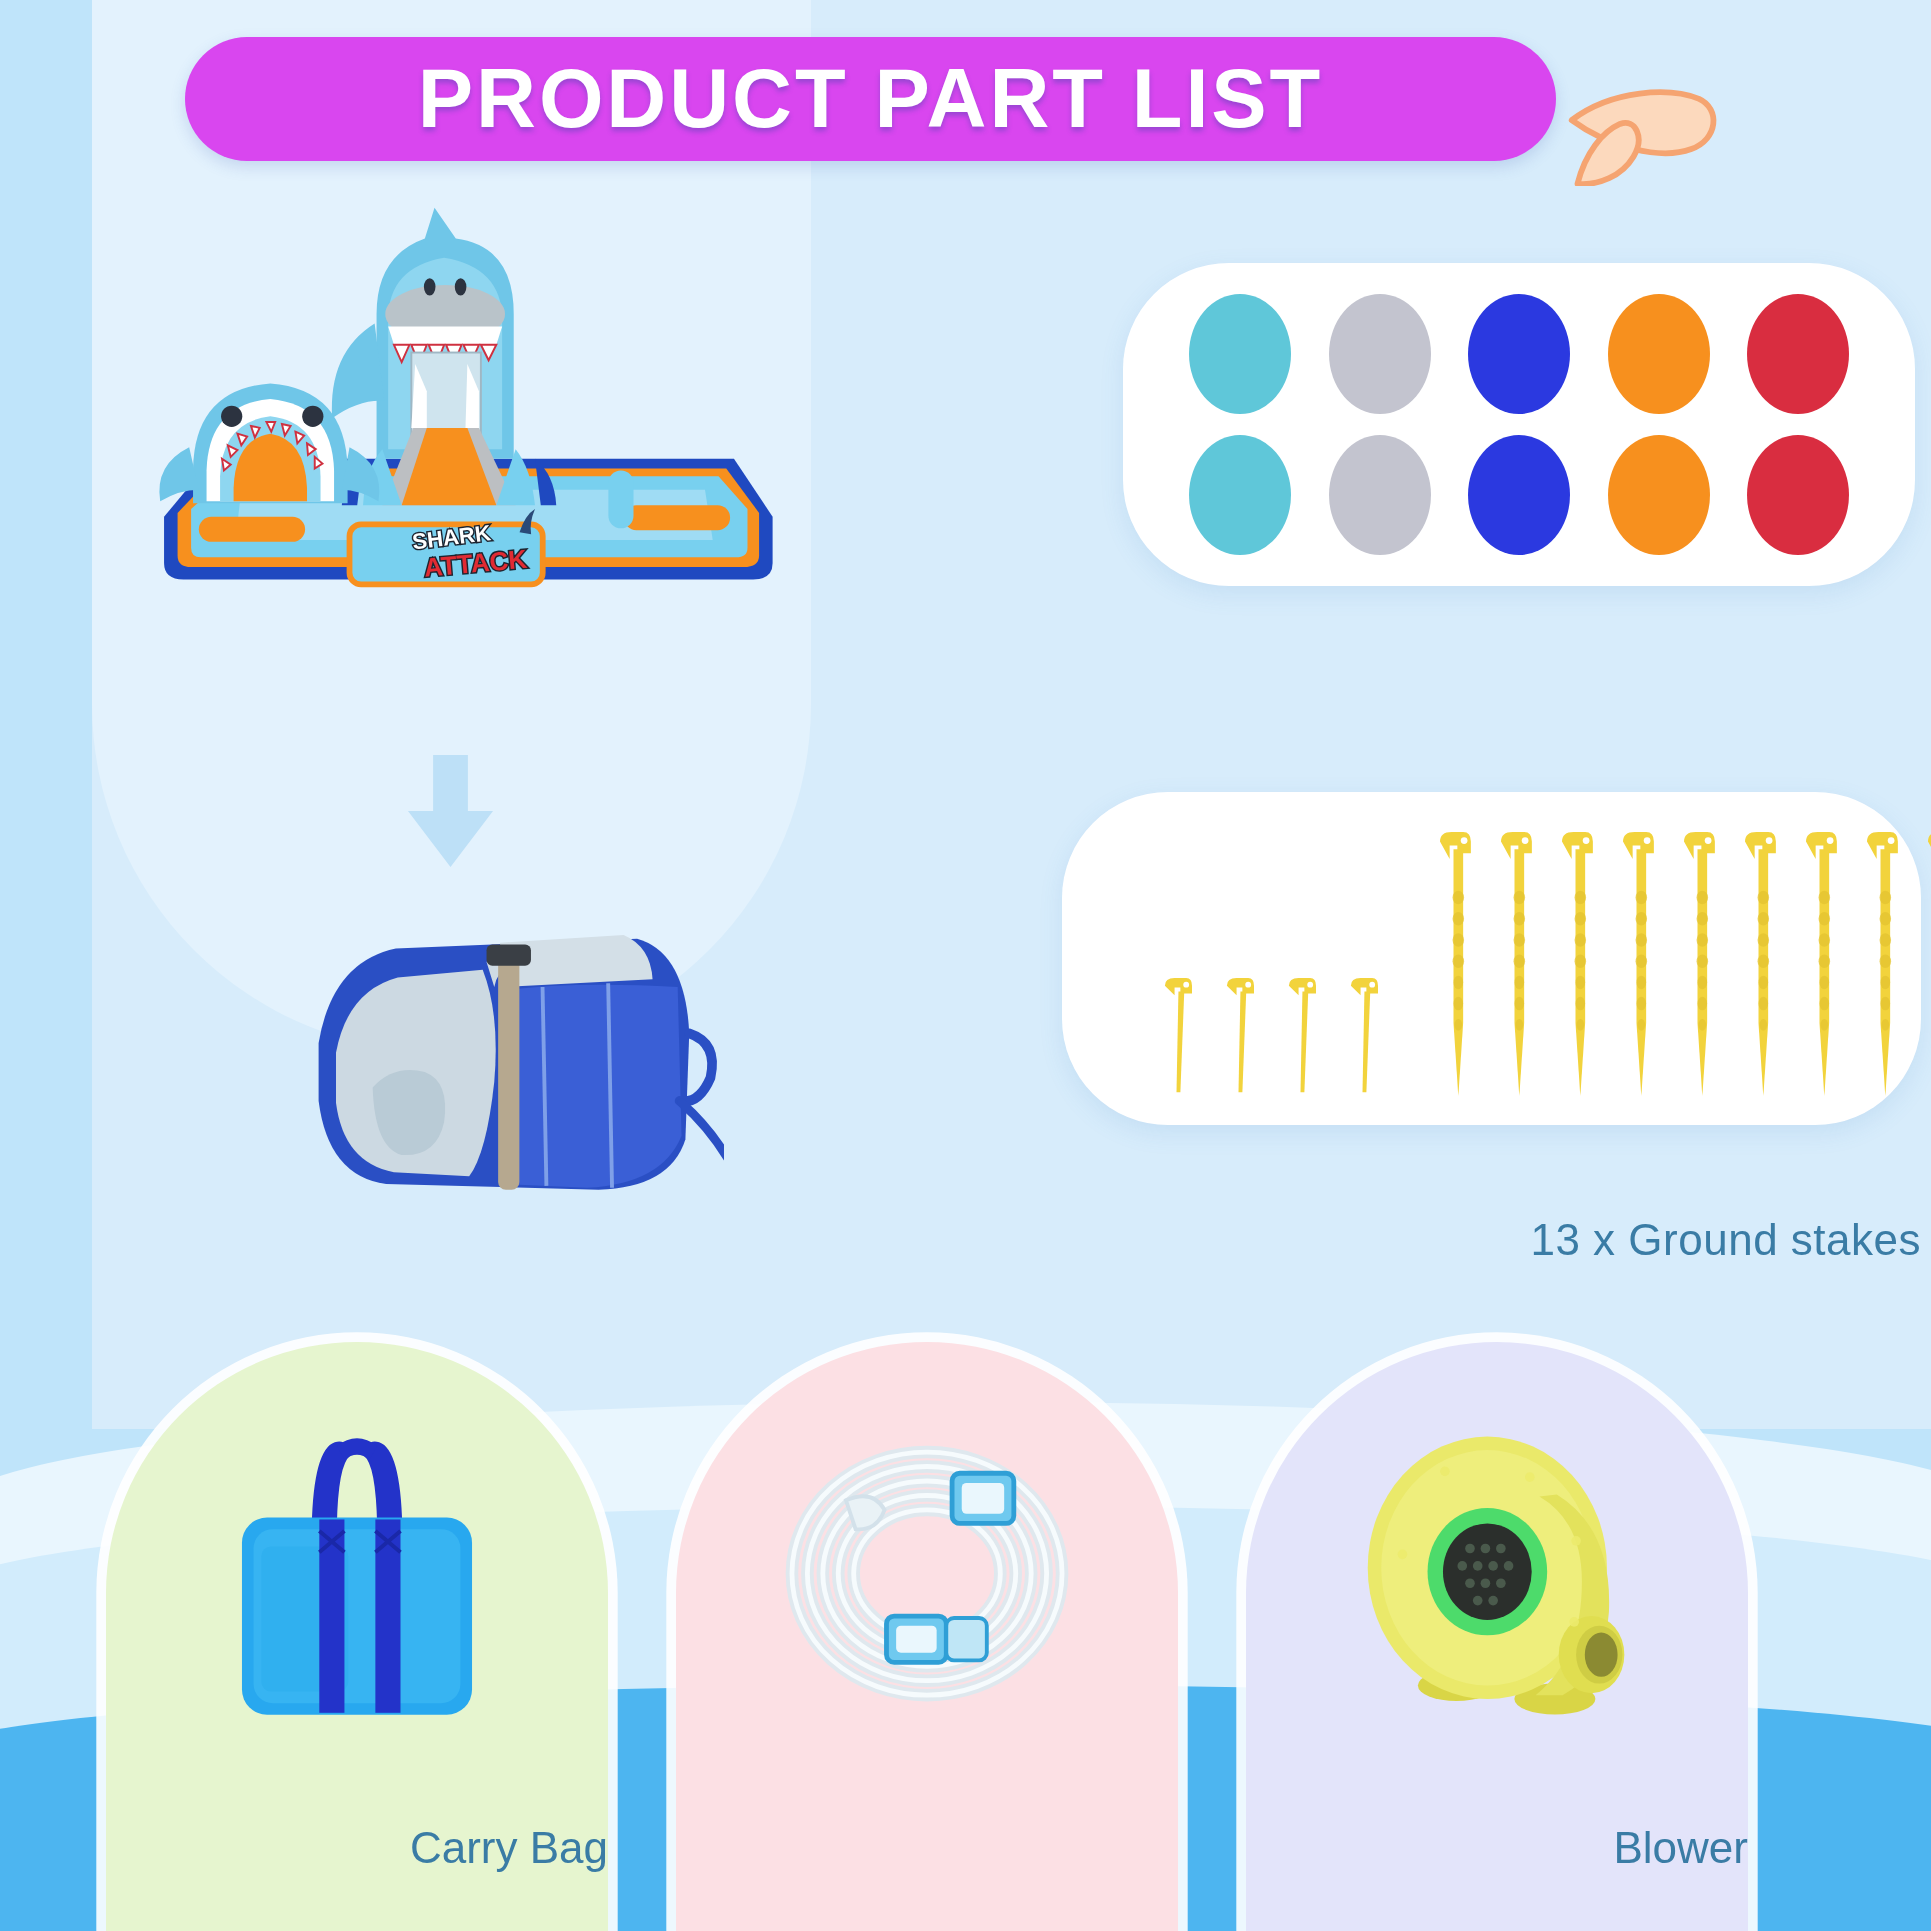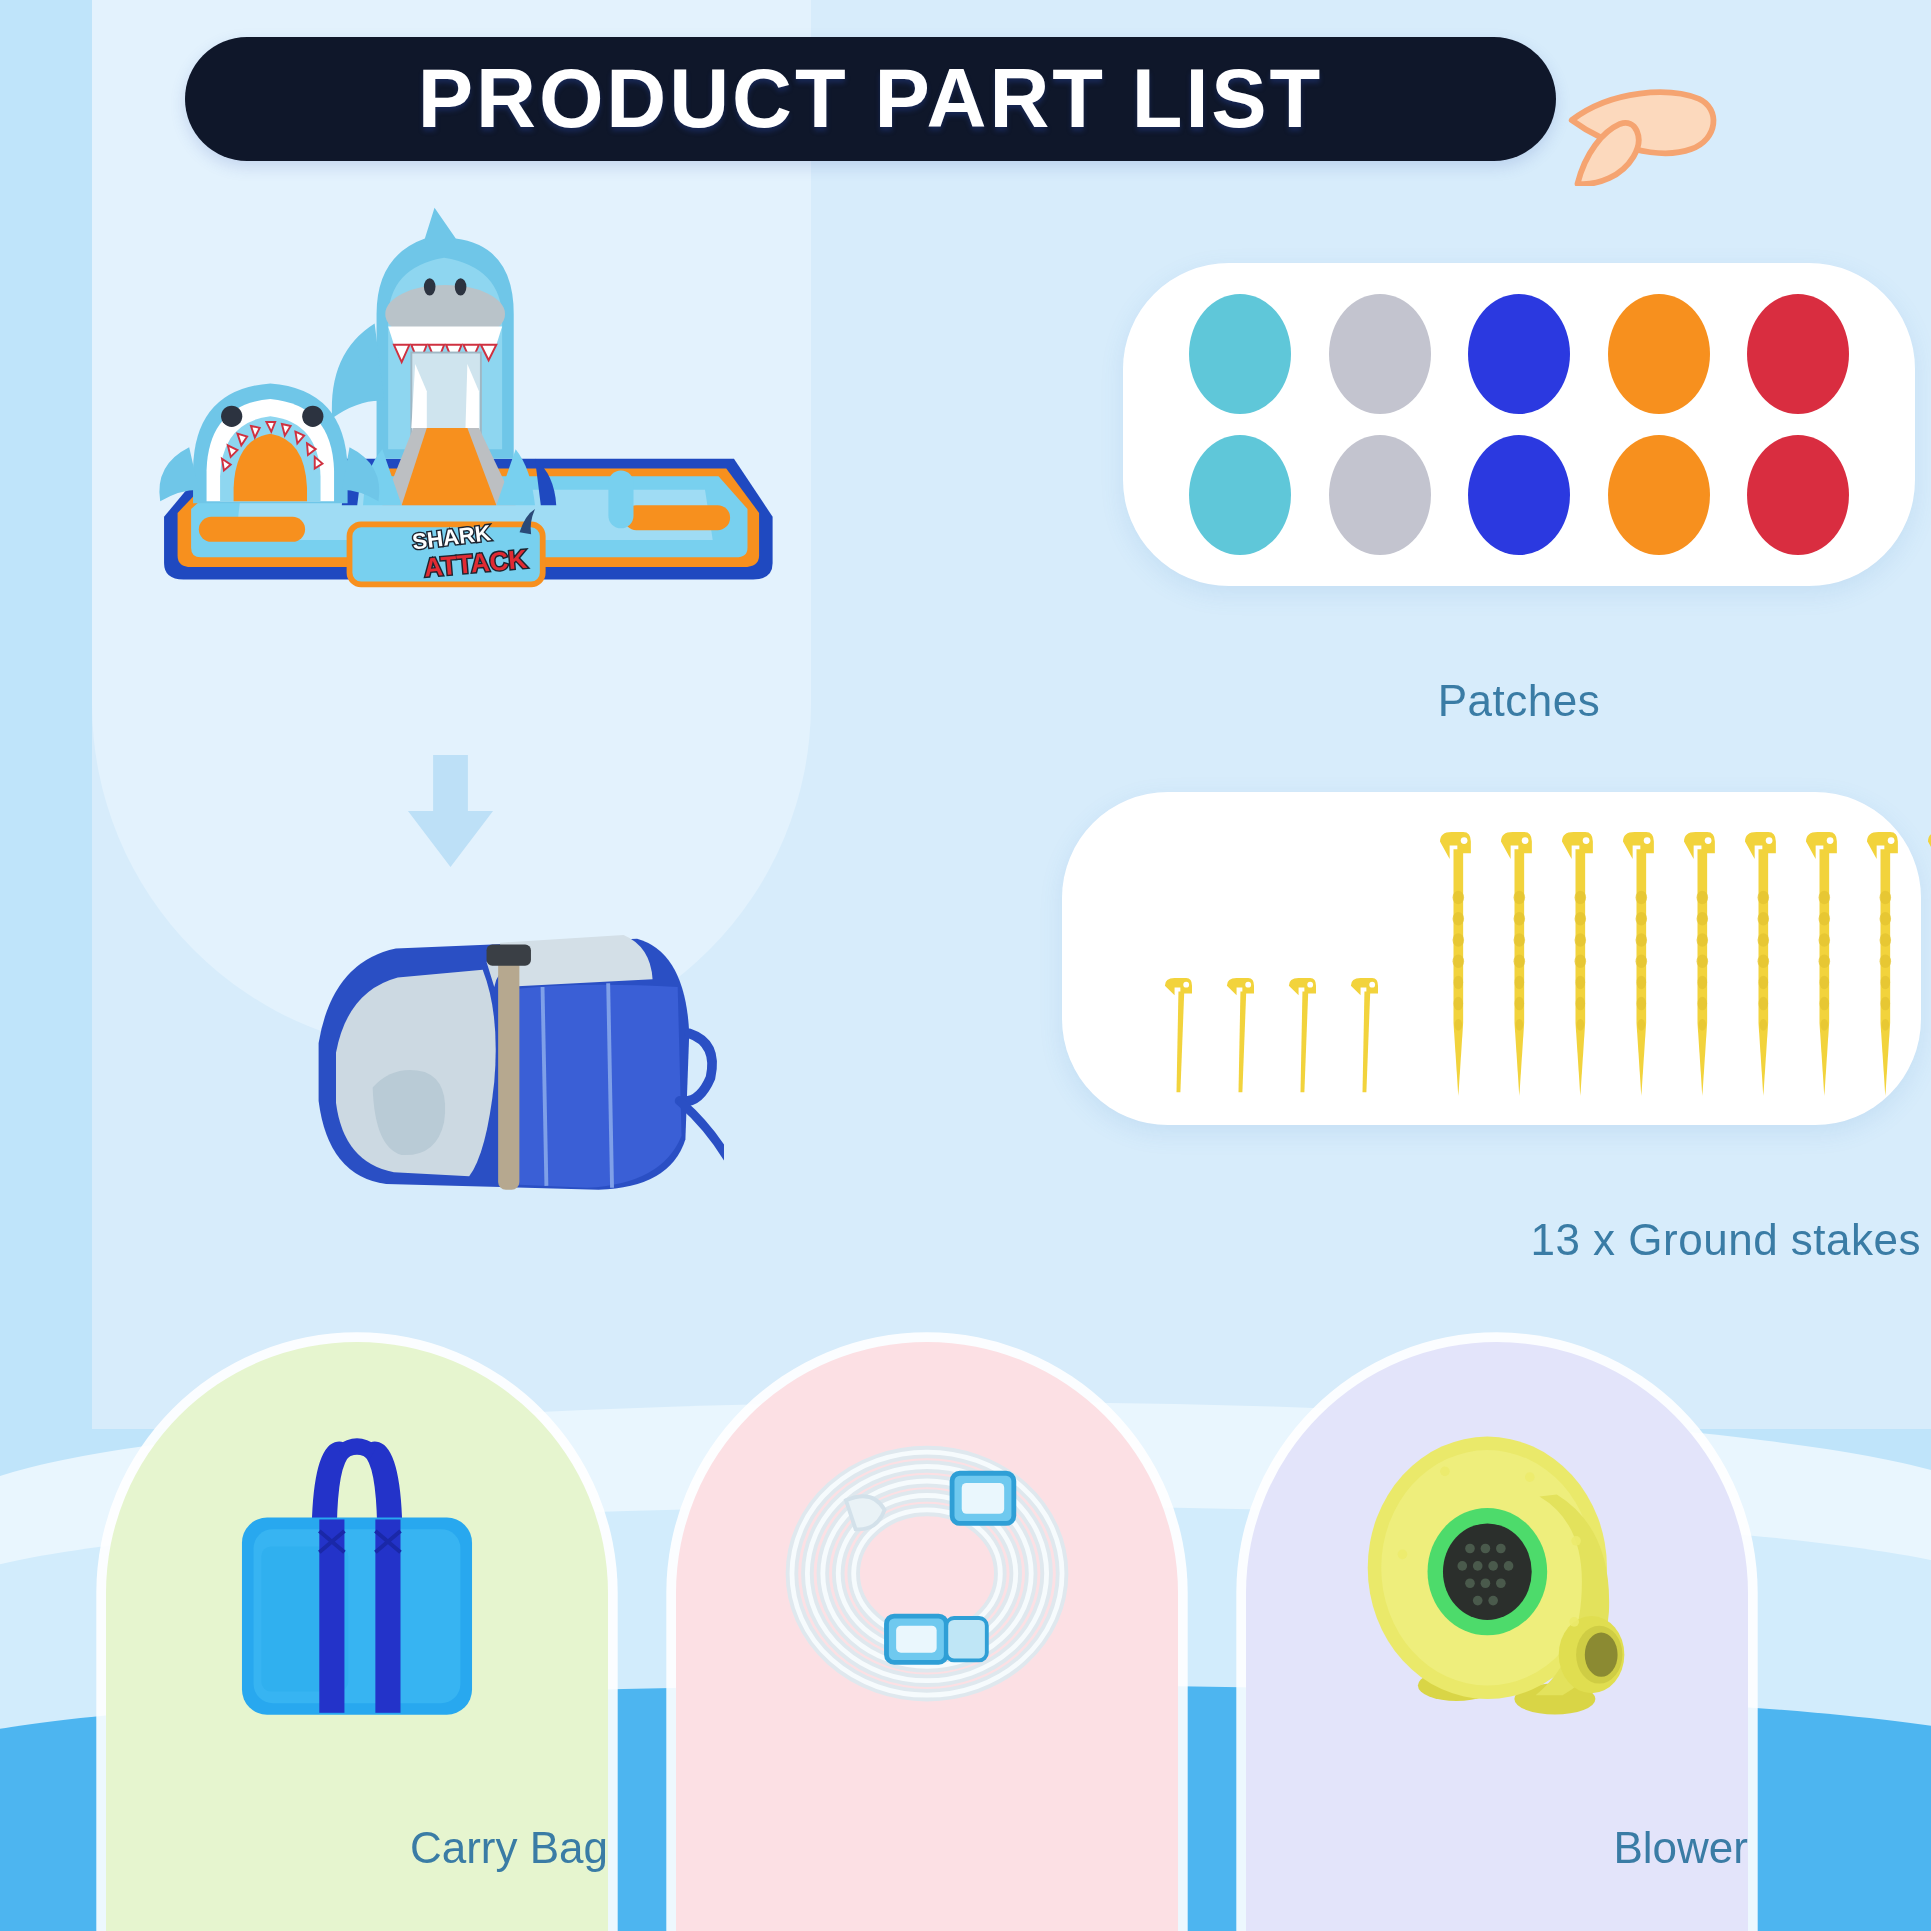--- a/index.html
+++ b/index.html
@@ -34,21 +34,21 @@
     background:#d2ecfc;border-radius:50% 50% 0 0 / 87px 87px 0 0;
   }
   .wave-blue{
     position:absolute;left:-68px;bottom:0;width:2086px;height:246px;
     background:#4db5f0;border-radius:50% 50% 0 0 / 68px 68px 0 0;
   }
 
   
   .title-banner{
     position:absolute;left:185px;top:37px;width:1371px;height:124px;
-    background:#0f172a;border-radius:62px;
+    background:#d946ef;border-radius:62px;
     display:flex;align-items:center;justify-content:center;
     box-shadow:0 5.8px 15.4px rgba(60,90,180,.18);
     z-index:6;
   }
   .title-text{
     color:#fff;font-size:83px;font-weight:700;letter-spacing:2.9px;
     text-shadow:0 3.9px 5.8px rgba(40,70,160,.35);
     white-space:nowrap;
   }
   .splash{position:absolute;left:1564px;top:60px;width:164px;height:126px;z-index:7;}
@@ -222,21 +222,20 @@
       </div>
       <div class="patch-row">
         <div class="patch" style="background:#5fc7d9"></div>
         <div class="patch" style="background:#c3c4cf"></div>
         <div class="patch" style="background:#2b39e0"></div>
         <div class="patch" style="background:#f7901e"></div>
         <div class="patch" style="background:#d92d40"></div>
       </div>
     </div>
   </div>
-  <div class="caption cap-patches">Patches</div>
 
   <div class="card-white stakes-card">
     <div class="stake-row">
       <div class="stake-group-short">
         <svg width="35" height="124" viewBox="0 0 36 128">
           <path d="M6 12 Q6 4 16 4 L28 4 Q34 4 34 12 L34 20 L22 20 L22 14 L16 14 L16 22 Z" fill="#f2d33c"></path>
           <path d="M20 18 L26 18 L22 122 L18 122 Z" fill="#f2d33c"></path>
           <circle cx="28" cy="11" r="3" fill="#ffffff"></circle>
         </svg>
         <svg width="35" height="124" viewBox="0 0 36 128">

